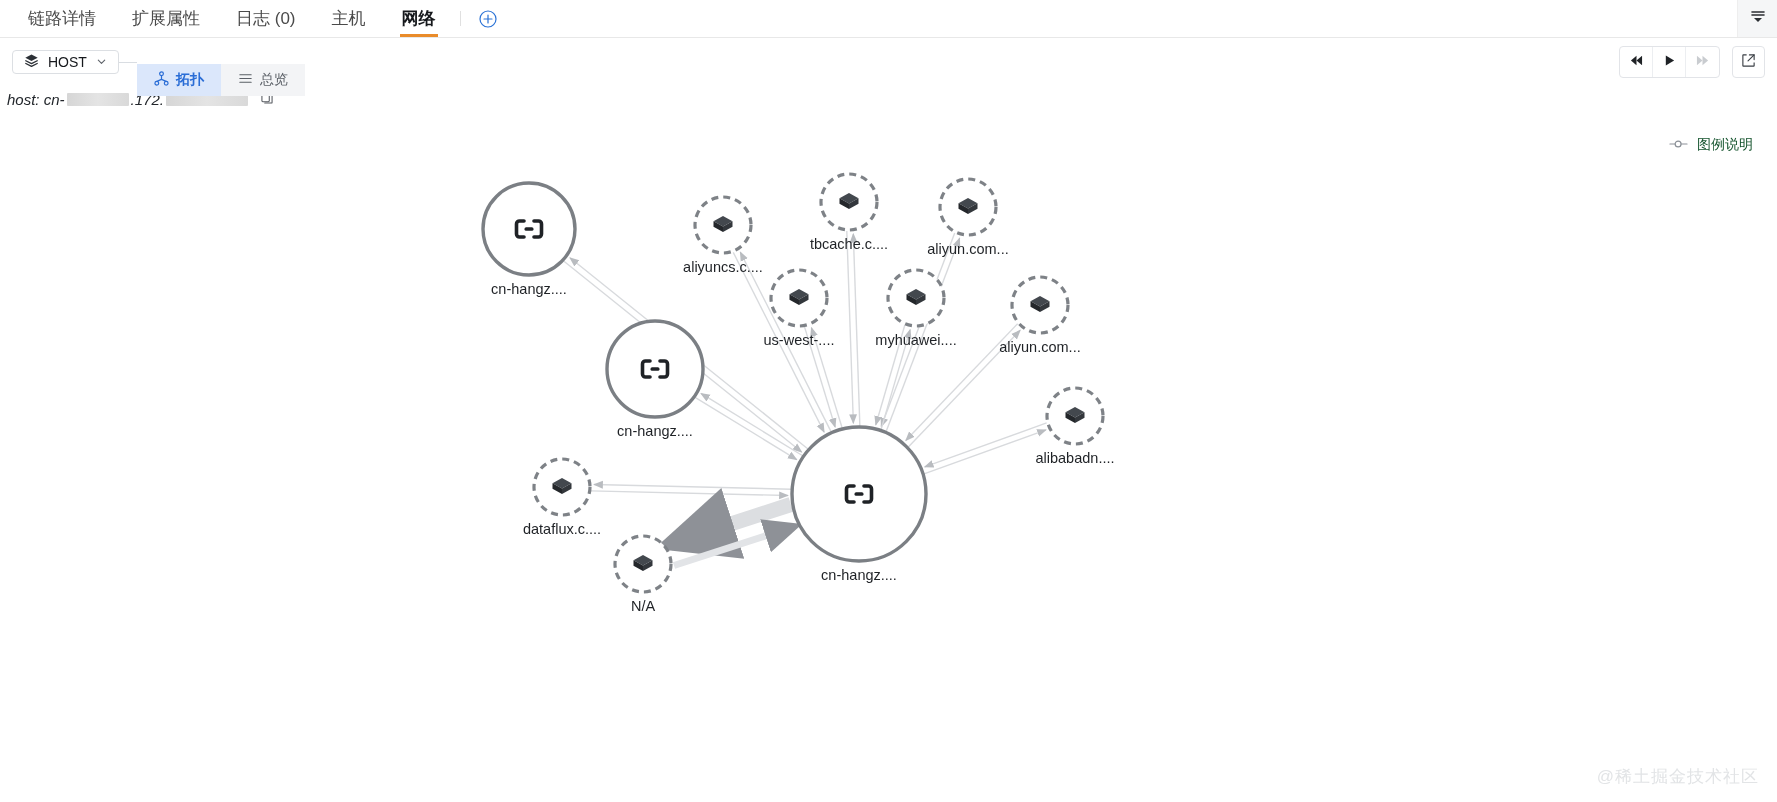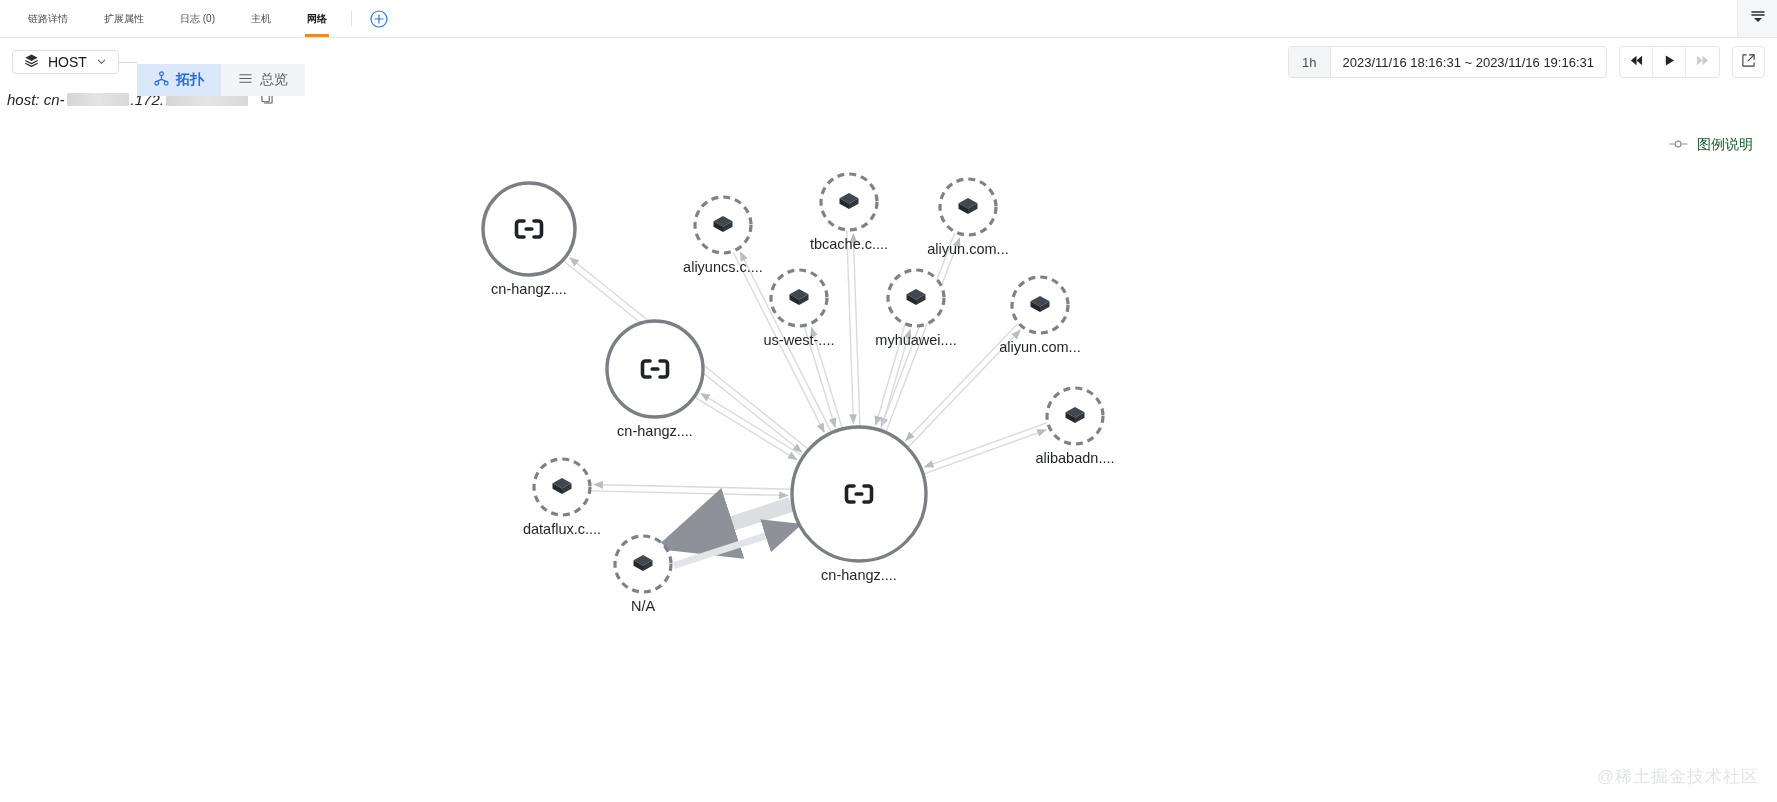--- a/index.html
+++ b/index.html
@@ -15,21 +15,21 @@
     position: relative;
     height: 38px;
     border-bottom: 1px solid #e8e8e8;
     display: flex;
     align-items: stretch;
     padding-left: 10px;
   }
   .tab {
     display: flex; align-items: center;
     padding: 0 18px;
-    font-size: 10px;
+    font-size: 17px;
     color: #4a4a4a;
     cursor: pointer;
     position: relative;
     white-space: nowrap;
   }
   .tab.active { color: #16181c; font-weight: bold; }
   .tab.active::after {
     content: "";
     position: absolute; left: 16px; right: 16px; bottom: 0;
     height: 3px; background: #e98b2a;
@@ -258,24 +258,20 @@
       <span>
         <svg width="15" height="15" viewBox="0 0 16 16">
           <path d="M2 4 H14 M2 8 H14 M2 12 H14" stroke="#5a5f66" stroke-width="1.3" stroke-linecap="round"></path>
         </svg>
       </span>
       <span>总览</span>
     </div>
   </div>
 
   <div class="time-area">
-    <div class="range-pill">
-      <div class="unit">1h</div>
-      <div class="rangetext">2023/11/16 18:16:31 ~ 2023/11/16 19:16:31</div>
-    </div>
     <div class="playgroup">
       <div class="pbtn">
         <span>
           <svg width="15" height="13" viewBox="0 0 16 14">
             <path d="M8 2 L8 12 L2 7 Z" fill="#1f2226"></path>
             <path d="M14 2 L14 12 L8 7 Z" fill="#1f2226"></path>
           </svg>
         </span>
       </div>
       <div class="pbtn">

